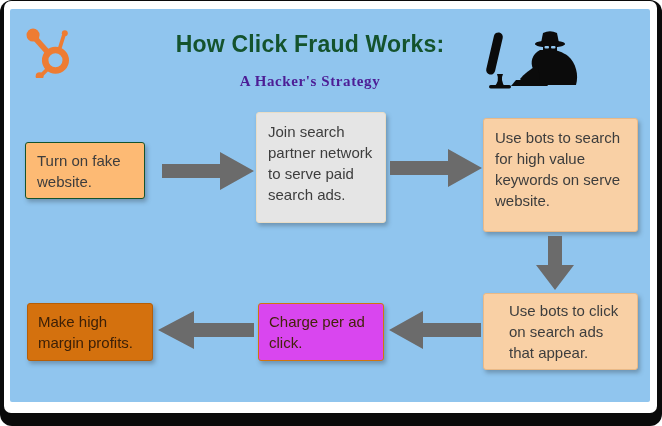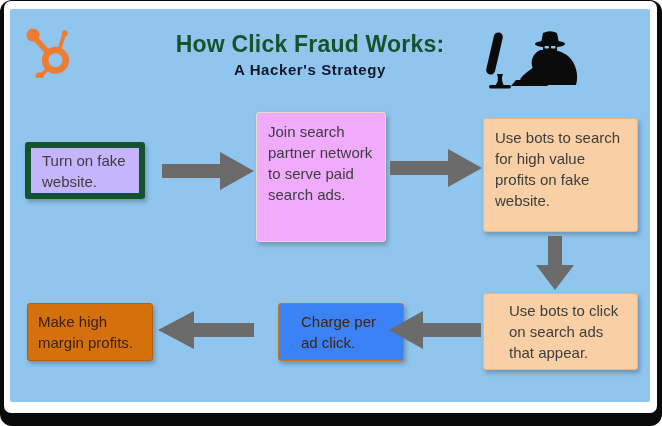--- a/index.html
+++ b/index.html
@@ -19,37 +19,37 @@
     background:#90c5ee; border-radius:2px;
   }
 
   .logo { position:absolute; left:10px; top:13px; width:56px; height:56px; }
 
   .title-wrap { position:absolute; left:120px; top:22px; width:360px; text-align:center; }
   .title {
     font-size:23px; font-weight:bold; color:#14532d; letter-spacing:0.2px;
   }
   .subtitle {
-    margin-top:3px; font-size:15px; font-weight:bold; color:#0f172a; letter-spacing:0.6px;
+    margin-top:15px; font-size:15px; font-weight:bold; color:#4c1d95; letter-spacing:0.6px;font-family:Liberation Serif, serif;
   }
 
   .hacker { position:absolute; left:470px; top:18px; width:102px; height:64px; }
 
   .step {
     position:absolute; display:flex; align-items:center;
     padding:8px 11px; font-size:15px; line-height:21px; color:#3d3d3d;
     border-radius:3px; box-shadow:2px 3px 4px rgba(50,60,70,0.35);
   }
   .step.top-align { align-items:flex-start; }
 
-  .step-1 { left:15px;  top:133px; width:120px; height:57px;  background:#c4b5fd; border:6px solid #14532d; }
-  .step-2 { left:246px; top:103px; width:130px; height:130px; background:#f0abfc; border:1px solid #e9ddc6; }
+  .step-1 { left:15px;  top:133px; width:120px; height:57px;  background:#fdba74; border:1px solid #14532d; }
+  .step-2 { left:246px; top:103px; width:130px; height:111px; background:#e5e5e5; border:1px solid #e9ddc6; }
   .step-3 { left:473px; top:109px; width:155px; height:114px; background:#f9d0a5; border:1px solid #e9b987; }
   .step-4 { left:473px; top:284px; width:155px; height:77px;  background:#f9d0a5; border:1px solid #e9b987;padding-left:25px; }
-  .step-5 { left:248px; top:294px; width:126px; height:58px;  background:#3b82f6; border:1px solid #d0750e; color:#43230a; padding:8px 22px;margin-left:20px; }
+  .step-5 { left:248px; top:294px; width:126px; height:58px;  background:#d946ef; border:1px solid #d0750e; color:#43230a; padding:8px 10px; }
   .step-6 { left:17px;  top:294px; width:126px; height:58px;  background:#d4710e; border:1px solid #b55e07; color:#3d2007; padding:8px 10px; }
 
   .arrow { position:absolute; }
   .arrow svg { display:block; }
   .arrow-1 { left:152px; top:140px; }
   .arrow-2 { left:380px; top:137px; }
   .arrow-3 { left:523px; top:227px; }
   .arrow-4 { left:379px; top:299px; }
   .arrow-5 { left:148px; top:299px; }
 </style>
@@ -103,21 +103,21 @@
 
       <div class="step step-1">
         <span>Turn on fake website.</span>
       </div>
 
       <div class="step step-2 top-align">
         <span>Join search partner network to serve paid search ads.</span>
       </div>
 
       <div class="step step-3 top-align">
-        <span>Use bots to search for high value profits on fake website.</span>
+        <span>Use bots to search for high value keywords on serve website.</span>
       </div>
 
       <div class="step step-4">
         <span>Use bots to click on search ads that appear.</span>
       </div>
 
       <div class="step step-5">
         <span>Charge per ad click.</span>
       </div>
 

